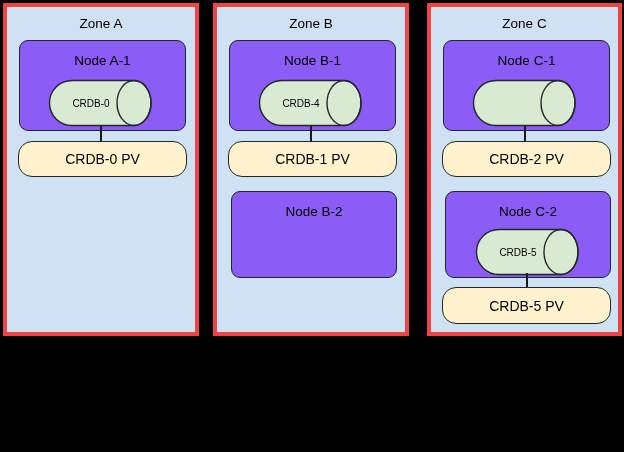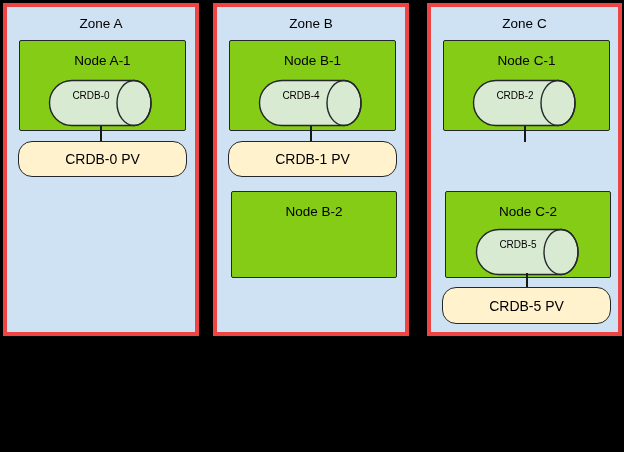--- a/index.html
+++ b/index.html
@@ -23,43 +23,43 @@
   .zone-c { left: 427px; width: 195px; }
   .zone-label {
     position: absolute;
     top: 9px; left: 0; right: 0;
     text-align: center;
     font-size: 13.5px;
     line-height: 16px;
   }
   .node {
     position: absolute;
-    background: #84cc16;
+    background: #8b5cf6;
     border: 1.5px solid #23272b;
-    border-radius: 2px;
+    border-radius: 9px;
     box-sizing: border-box;
   }
   .node1 { left: 12px; top: 33px; width: 167px; height: 91px; }
   .node2 { left: 14px; top: 184px; width: 166px; height: 87px; }
   .node-label {
     position: absolute;
     top: 12px; left: 0; right: 0;
     text-align: center;
     font-size: 13.5px;
     line-height: 16px;
   }
   .cylinder {
     position: absolute;
     left: 28px; top: 38px;
     width: 107px; height: 48px;
   }
   .cylinder svg { position: absolute; left: 0; top: 0; }
   .cylinder-label {
     position: absolute;
-    left: 0; top: 0; width: 86px; height: 32px;
+    left: 0; top: 8px; width: 86px; height: 32px;
     display: flex; align-items: center; justify-content: center;
     font-size: 10px;
   }
   .connector {
     position: absolute;
     width: 2px;
     background: #17191b;
   }
   .conn1 { left: 93px; top: 119px; height: 16px; }
   .conn2 { left: 95px; top: 266px; height: 15px; }
@@ -127,26 +127,28 @@
 <div class="zone zone-c">
   <div class="zone-label">Zone C</div>
 
   <div class="node node1">
     <div class="node-label">Node C-1</div>
     <div class="cylinder">
       <svg width="107" height="48" viewBox="0 0 107 48">
         <path d="M 24 1.5 L 86 1.5 A 17 22.5 0 0 1 86 46.5 L 24 46.5 A 22.5 22.5 0 0 1 24 1.5 Z" fill="#d9ead3" stroke="#23272b" stroke-width="1.4"></path>
         <ellipse cx="86" cy="24" rx="17" ry="22.5" fill="none" stroke="#23272b" stroke-width="1.4"></ellipse>
       </svg>
-      <div class="cylinder-label">CRDB-2</div>
     </div>
   </div>
 
   <div class="connector conn1"></div>
 
+  <div class="pv pv1">
+    <span>CRDB-2 PV</span>
+  </div>
 
   <div class="node node2">
     <div class="node-label">Node C-2</div>
     <div class="cylinder" style="top: 36px; left: 29px;">
       <svg width="107" height="48" viewBox="0 0 107 48">
         <path d="M 24 1.5 L 86 1.5 A 17 22.5 0 0 1 86 46.5 L 24 46.5 A 22.5 22.5 0 0 1 24 1.5 Z" fill="#d9ead3" stroke="#23272b" stroke-width="1.4"></path>
         <ellipse cx="86" cy="24" rx="17" ry="22.5" fill="none" stroke="#23272b" stroke-width="1.4"></ellipse>
       </svg>
       <div class="cylinder-label">CRDB-5</div>
     </div>

